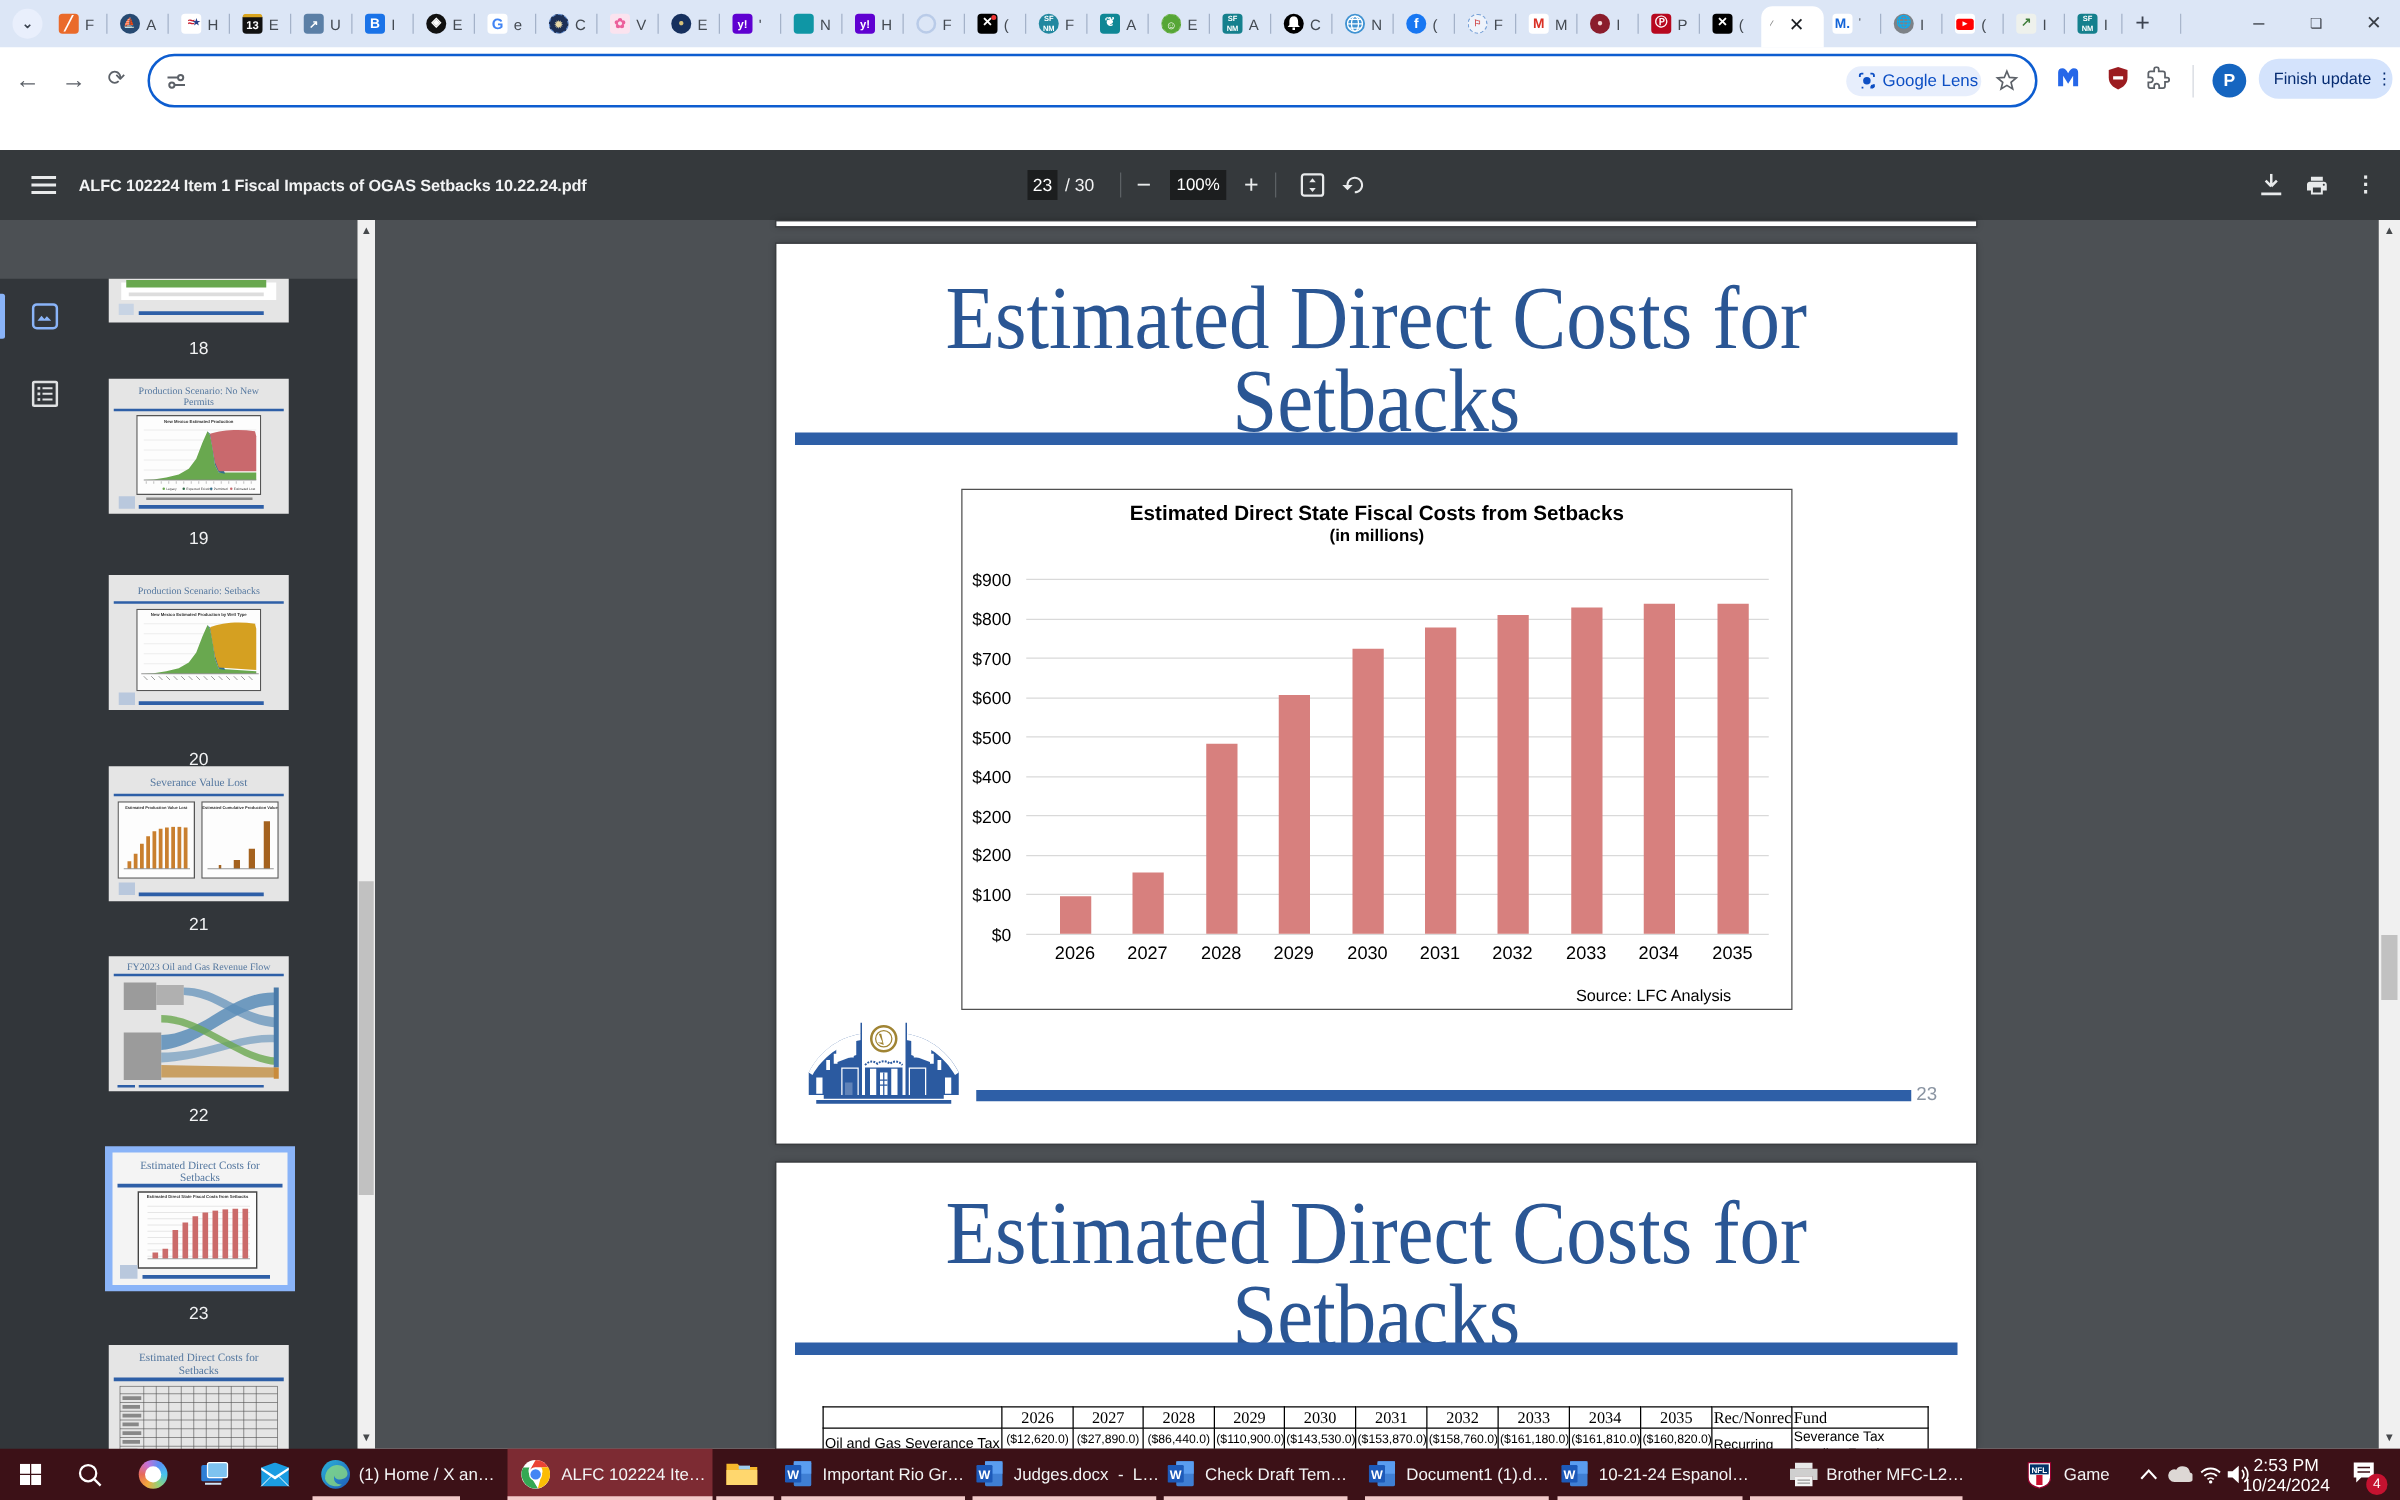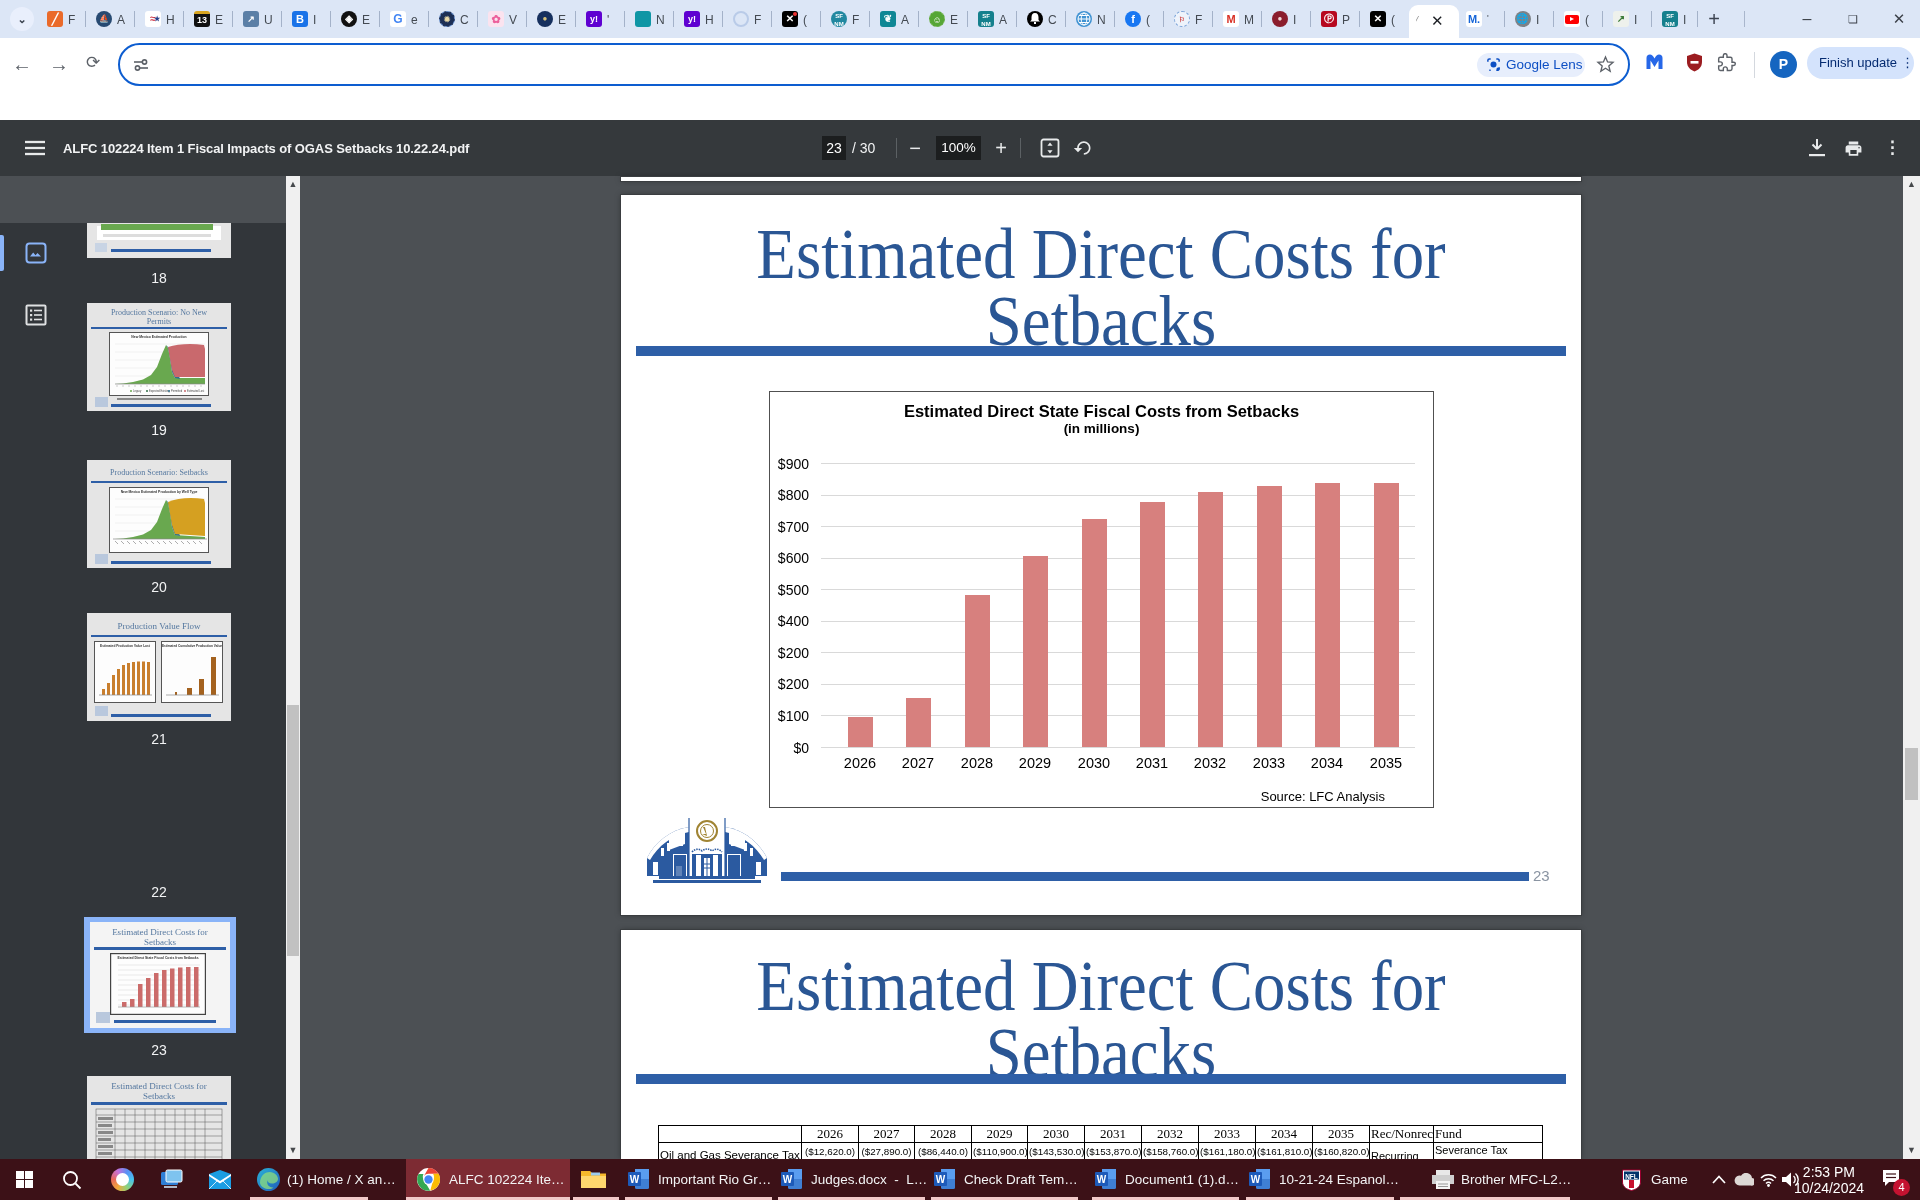--- a/index.html
+++ b/index.html
@@ -380,24 +380,24 @@
         <path d="M6 52 L14 51.5 24 50 34 47.5 42 43 48 35 53 22 57 13 59 16 61 26 63 40 66 48 96 50 96 52 Z" fill="#69a84f"></path>
         <path d="M57 13 L59 16 61 26 63 40 66 48 71 49 65 30 61 17 Z" fill="#31708d"></path>
         <path d="M59 15 C68 11 82 10 95 12 L96 16 96 49 66 47 63 38 Z" fill="#d5a021"></path>
         <line x1="4" y1="52" x2="98" y2="52" stroke="#888" stroke-width="0.7"></line>
         <path d="M6 54 l3 3 M12 54 l3 3 M18 54 l3 3 M24 54 l3 3 M30 54 l3 3 M36 54 l3 3 M42 54 l3 3 M48 54 l3 3 M54 54 l3 3 M60 54 l3 3 M66 54 l3 3 M72 54 l3 3 M78 54 l3 3 M84 54 l3 3 M90 54 l3 3" stroke="#777" stroke-width="0.6"></path>
         <text x="50" y="6" text-anchor="middle" font-size="3.4" fill="#333" font-weight="bold">New Mexico Estimated Production by Well Type</text>
       </svg>
       <div style="position:absolute;left:24px;top:101px;width:100px;height:3px;background:#2e5fa7;"></div>
       <div style="position:absolute;left:8px;top:94px;width:13px;height:10px;background:#b9c8dd;"></div>
     </div>
-    <div class="thumblbl" style="top:356px;">20</div>
+    <div class="thumblbl" style="top:376px;">20</div>
 
     <div class="thumb" style="top:390px;">
-      <div style="position:absolute;left:8px;top:8px;width:128px;text-align:center;font:9px/10px 'Liberation Serif',serif;color:#54779f;">Production Value Flow</div>
+      <div style="position:absolute;left:8px;top:8px;width:128px;text-align:center;font:9px/10px 'Liberation Serif',serif;color:#54779f;">Severance Value Lost</div>
       <div style="position:absolute;left:4px;top:22px;width:136px;height:2px;background:#2e5fa7;"></div>
       <svg width="62" height="62" style="position:absolute;left:7px;top:28px;" viewBox="0 0 62 62">
         <rect x="0.5" y="0.5" width="61" height="61" fill="#fdfdfd" stroke="#555" stroke-width="1"></rect>
         <g fill="#c97f2e">
           <rect x="8" y="48" width="3" height="6"></rect>
               <rect x="13" y="42" width="3" height="12"></rect>
               <rect x="18" y="34" width="3" height="20"></rect>
               <rect x="23" y="28" width="3" height="26"></rect>
               <rect x="28" y="24" width="3" height="30"></rect>
               <rect x="33" y="22" width="3" height="32"></rect>
@@ -418,20 +418,38 @@
               <rect x="50" y="16" width="5" height="38"></rect>
         </g>
         <line x1="5" y1="54" x2="58" y2="54" stroke="#888" stroke-width="0.7"></line>
         <text x="31" y="6" text-anchor="middle" font-size="3.2" fill="#333" font-weight="bold">Estimated Cumulative Production Value</text>
       </svg>
       <div style="position:absolute;left:24px;top:101px;width:100px;height:3px;background:#2e5fa7;"></div>
       <div style="position:absolute;left:8px;top:93px;width:13px;height:10px;background:#b9c8dd;"></div>
     </div>
     <div class="thumblbl" style="top:508px;">21</div>
 
+    <div class="thumb" style="top:542px;">
+      <div style="position:absolute;left:8px;top:4px;width:128px;text-align:center;font:8px/9px 'Liberation Serif',serif;color:#54779f;">FY2023 Oil and Gas Revenue Flow</div>
+      <div style="position:absolute;left:4px;top:14px;width:136px;height:2px;background:#2e5fa7;"></div>
+      <svg width="136" height="86" style="position:absolute;left:4px;top:17px;" viewBox="0 0 136 86">
+        <rect x="8" y="4" width="26" height="22" fill="#9b9b9b"></rect>
+        <rect x="34" y="6" width="22" height="16" fill="#b0b0b0"></rect>
+        <rect x="8" y="44" width="30" height="38" fill="#9b9b9b"></rect>
+        <path d="M38 46 C70 46 95 10 130 12 L130 22 C95 22 70 56 38 58 Z" fill="#5b8db8" opacity="0.85"></path>
+        <path d="M56 8 C85 8 100 30 130 32 L130 40 C100 38 85 16 56 14 Z" fill="#5b8db8" opacity="0.7"></path>
+        <path d="M38 60 C75 60 100 44 130 46 L130 52 C100 50 75 66 38 68 Z" fill="#5b8db8" opacity="0.6"></path>
+        <path d="M38 30 C70 30 100 62 130 64 L130 70 C100 68 70 36 38 36 Z" fill="#6aa84f" opacity="0.8"></path>
+        <path d="M38 70 L130 72 L130 80 L38 80 Z" fill="#c9a063"></path>
+        <rect x="128" y="8" width="4" height="64" fill="#4a7aa8"></rect>
+        <rect x="128" y="72" width="4" height="9" fill="#c98b3b"></rect>
+      </svg>
+      <div style="position:absolute;left:24px;top:103px;width:100px;height:2px;background:#2e5fa7;"></div>
+      <div style="position:absolute;left:7px;top:103px;width:14px;height:2px;background:#2e5fa7;"></div>
+    </div>
     <div class="thumblbl" style="top:661px;">22</div>
 
     <div style="position:absolute;left:84px;top:694px;width:152px;height:116px;background:#8ab4f8;"></div>
     <div class="thumb" style="left:90px;top:699px;width:140px;height:106px;background:#f4f4f4;">
       <div style="position:absolute;left:6px;top:5px;width:128px;text-align:center;font:9px/10px 'Liberation Serif',serif;color:#54779f;">Estimated Direct Costs for<br>Setbacks</div>
       <div style="position:absolute;left:4px;top:25px;width:132px;height:3px;background:#2e5fa7;"></div>
       <svg width="96" height="62" style="position:absolute;left:20px;top:31px;" viewBox="0 0 96 62">
         <rect x="0.5" y="0.5" width="95" height="61" fill="#fdfdfd" stroke="#444" stroke-width="1.4"></rect>
         <g stroke="#ddd" stroke-width="0.6">
           <line x1="8" y1="12" x2="90" y2="12"></line>

